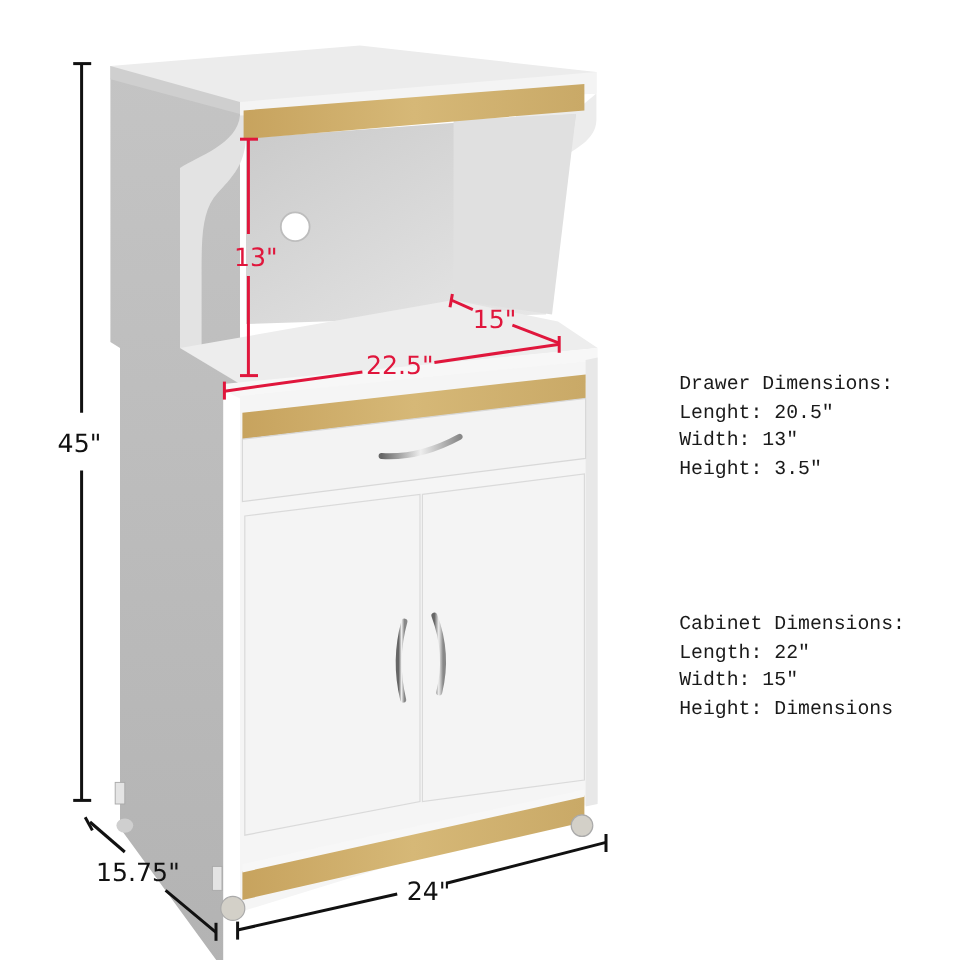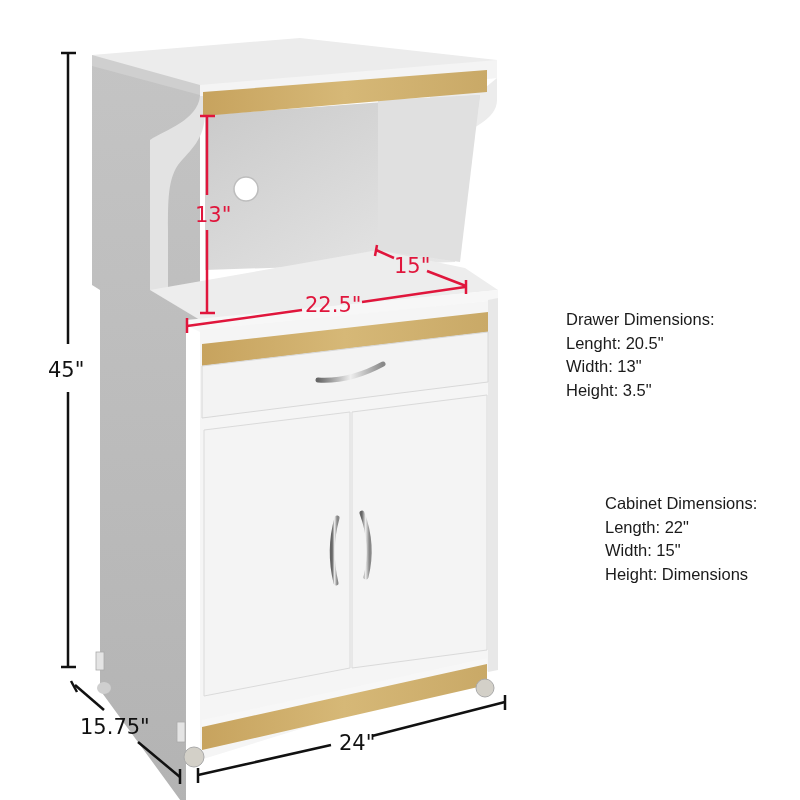--- a/index.html
+++ b/index.html
@@ -3,25 +3,25 @@
   <meta charset="utf-8">
   <style>
     html, body { margin: 0; padding: 0; background: #ffffff; }
     body { width: 800px; height: 800px; position: relative; overflow: hidden;
            font-family: "DejaVu Sans", "Liberation Sans", sans-serif; }
     #stage { position: absolute; left: 0; top: 0; width: 800px; height: 800px; }
     .dim-label { font-family: "DejaVu Sans", sans-serif; font-size: 21px; }
     .dim-black { fill: #111111; }
     .dim-red { fill: #e0163c; }
     .spec-block { position: absolute; left: 566px; color: #1a1a1a;
-                  font-family: Liberation Sans, sans-serif;
+                  font-family: Liberation Mono, monospace;
                   font-size: 16.5px; line-height: 23.5px; }
     .spec-block div { white-space: nowrap; }
     #drawer-specs { top: 308px; }
-    #cabinet-specs { top: 492px; margin-left: 39px; }
+    #cabinet-specs { top: 508px; }
   </style>
 </head>
 <body>
 
 <svg id="stage" viewBox="0 0 800 800" xmlns="http://www.w3.org/2000/svg">
   <defs>
     <linearGradient id="woodGrad" x1="0" y1="0" x2="1" y2="0">
       <stop offset="0" stop-color="#c7a35e"></stop>
       <stop offset="0.5" stop-color="#d6b877"></stop>
       <stop offset="1" stop-color="#c9a967"></stop>

